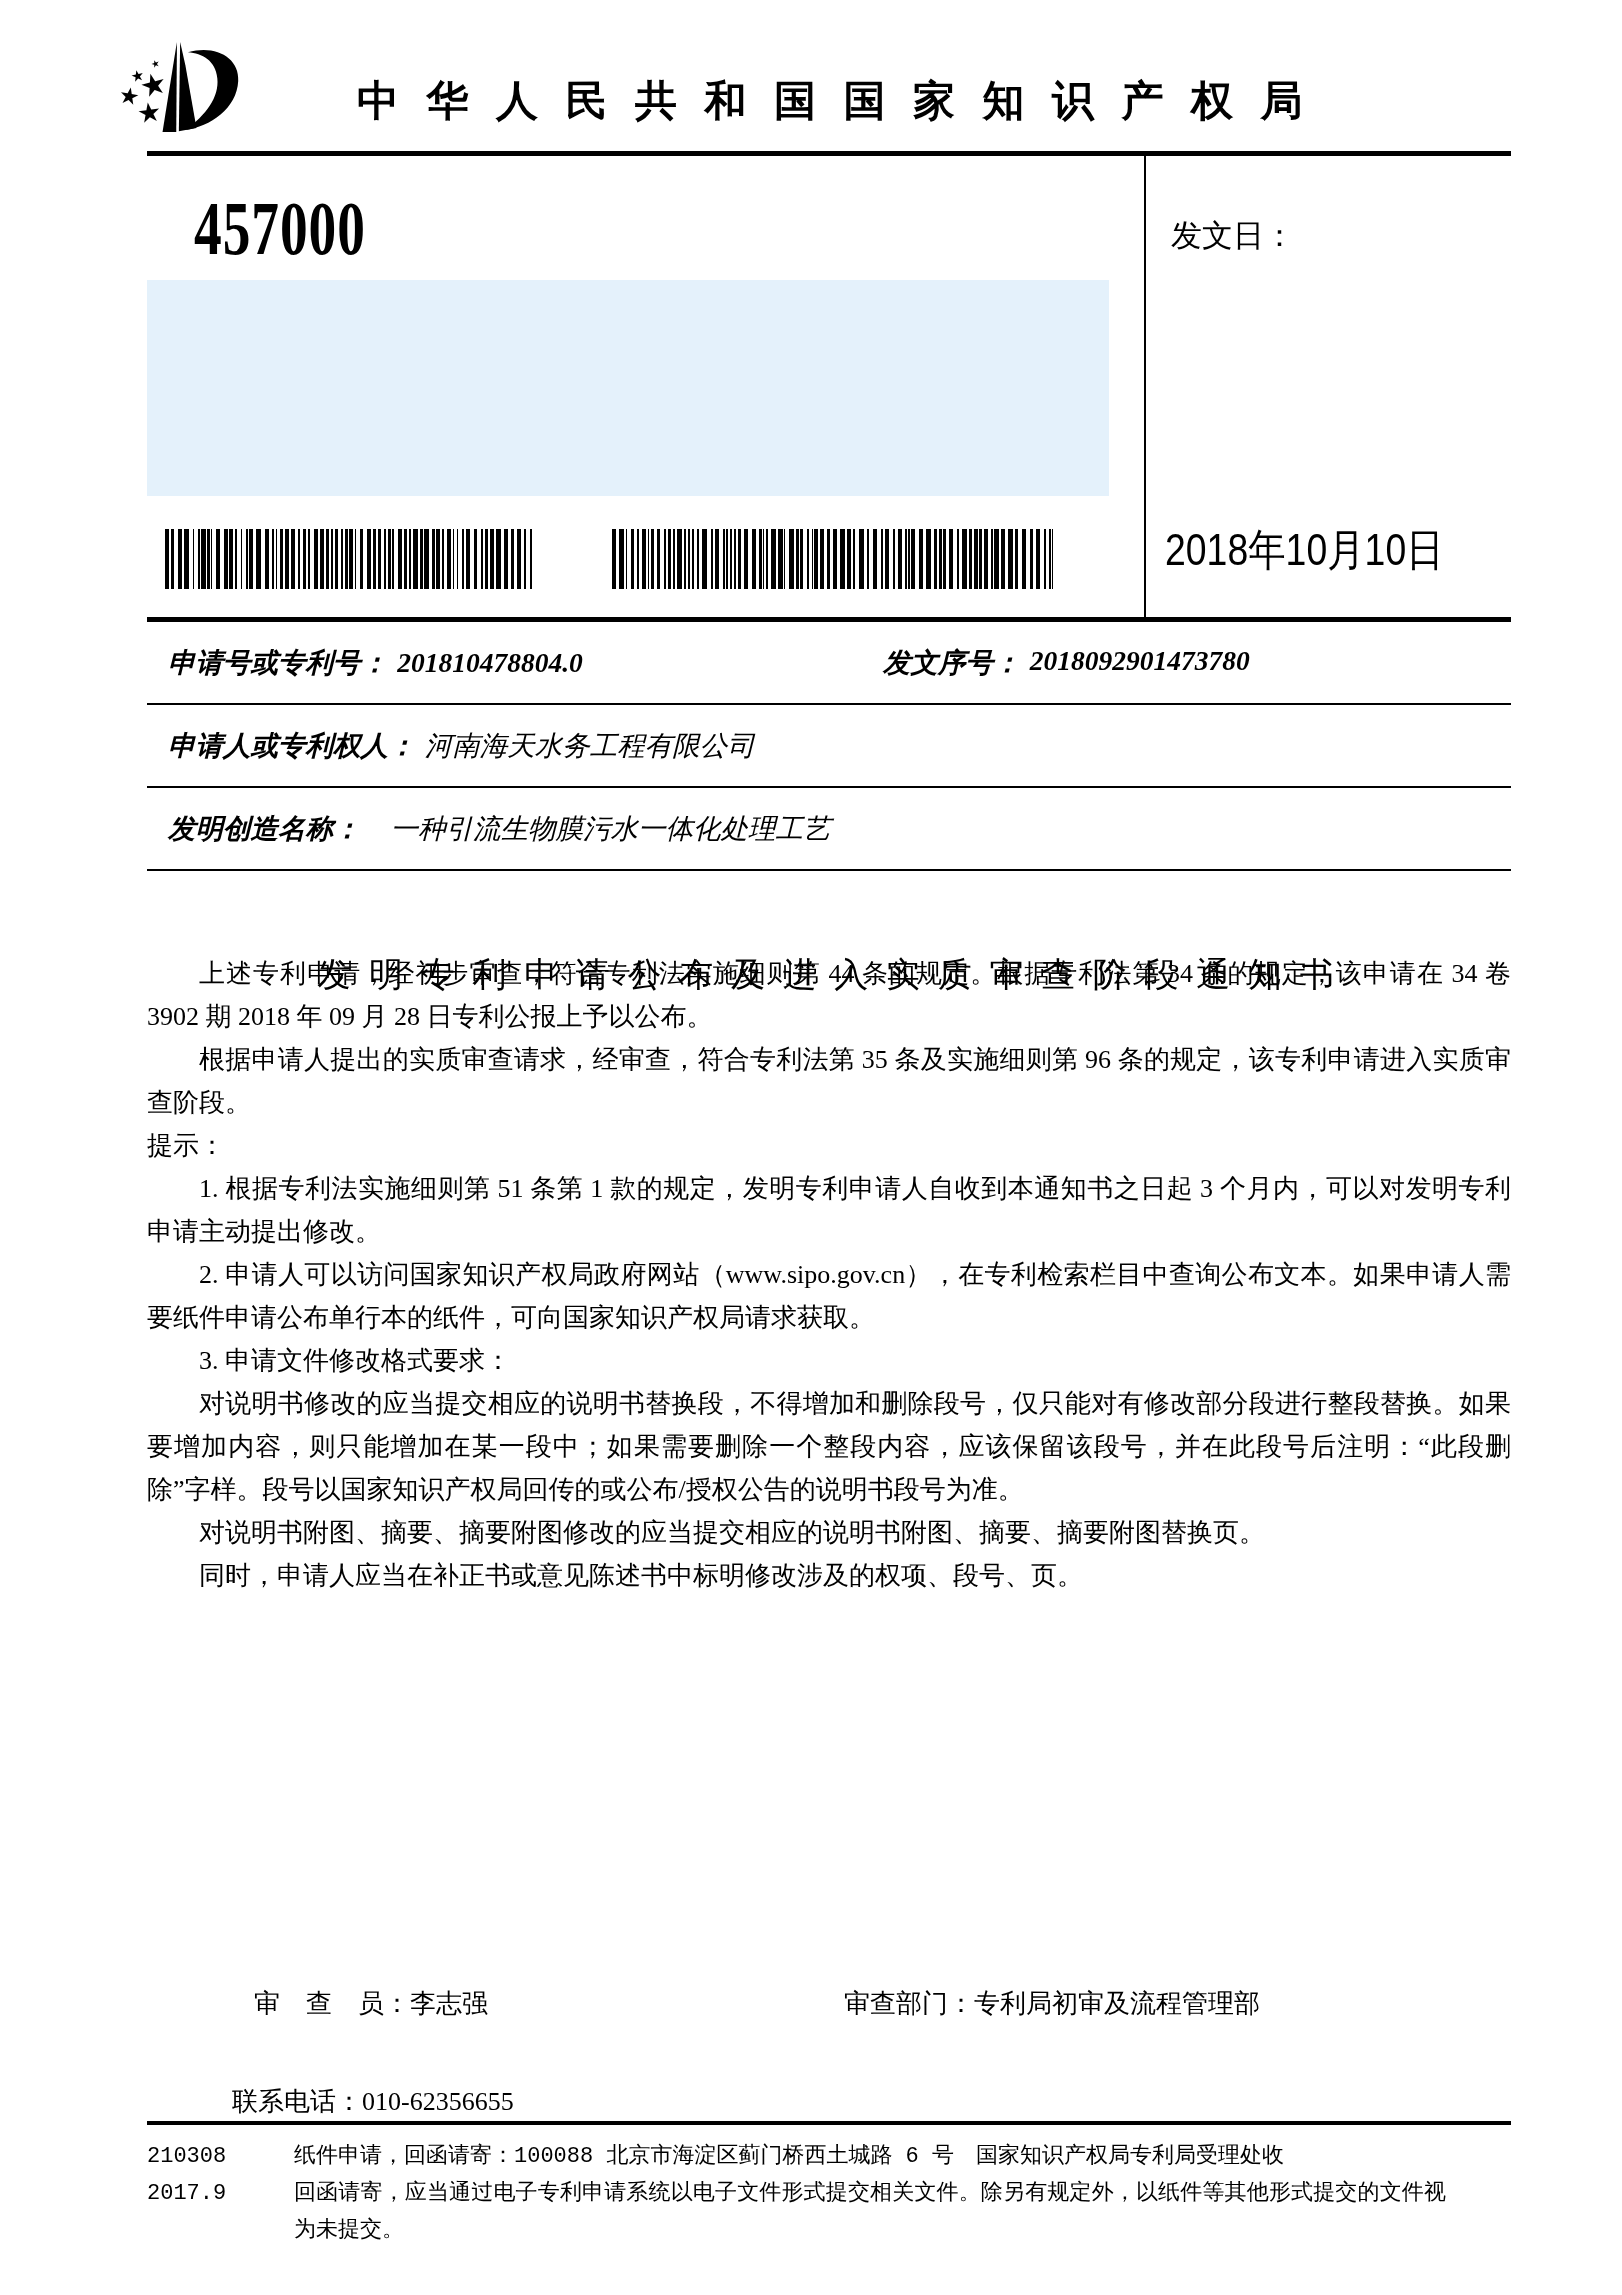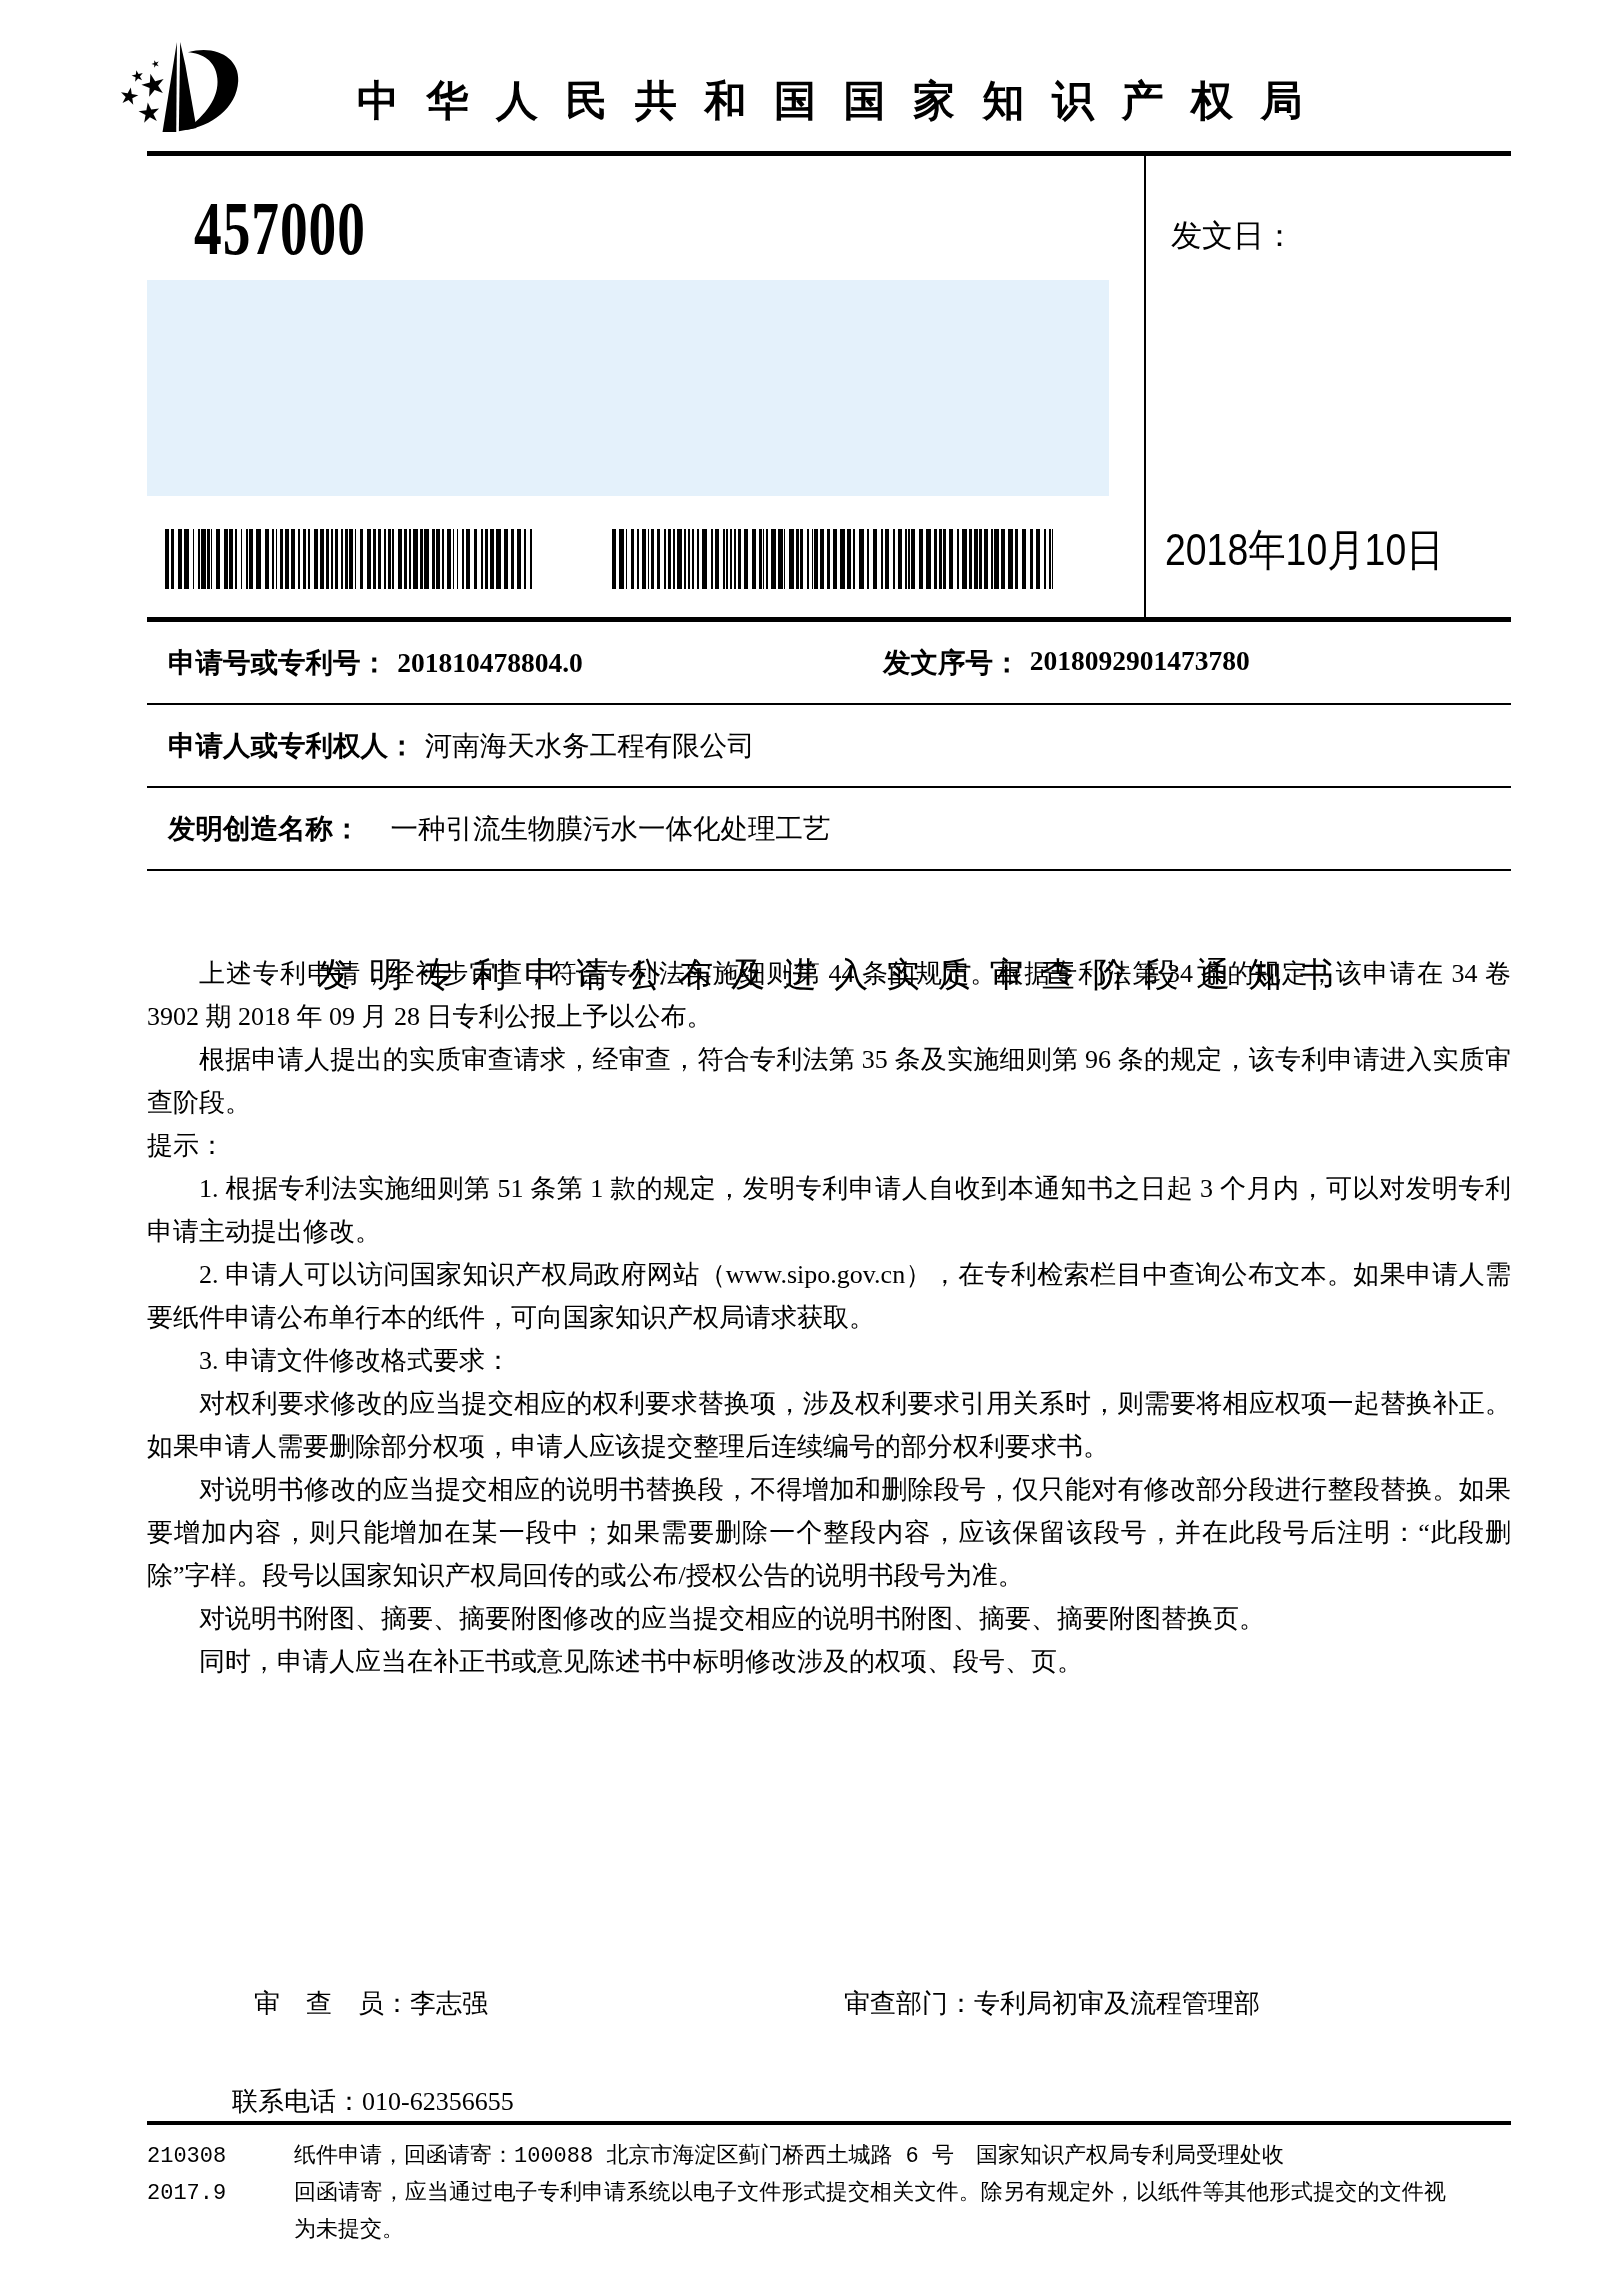--- a/index.html
+++ b/index.html
@@ -31,21 +31,21 @@
   .bc1{left:18.3px;width:367px;}
   .bc2{left:465px;width:441px;}
   .bar{flex:none;height:100%;background:#000;}
   .date-label{position:absolute;left:1024px;top:60px;font-size:31px;white-space:nowrap;}
   .date-value{
     position:absolute;left:1018px;top:366px;font-size:44px;white-space:nowrap;
     font-family:"Liberation Sans","DejaVu Sans",sans-serif;
     transform:scaleX(0.85);transform-origin:0 0;letter-spacing:0px;
   }
   
-  .info{position:absolute;left:147px;top:622px;width:1364px;font-size:27.5px;}
+  .info{position:absolute;left:147px;top:622px;width:1364px;font-size:27.5px;font-style:italic;}
   .info-row{
     position:relative;height:83px;border-bottom:2.6px solid #000;box-sizing:border-box;
     display:flex;align-items:center;padding-left:21px;
   }
   .lbl{font-family:"Liberation Sans","DejaVu Sans",sans-serif;font-weight:bold;white-space:nowrap;}
   .val-strong{font-weight:bold;margin-left:9.2px;white-space:nowrap;}
   .val{margin-left:9.2px;white-space:nowrap;}
   .val-wide{margin-left:30px;}
   .pair2{position:absolute;left:736px;display:flex;align-items:flex-start;}
   
@@ -278,21 +278,20 @@
 
   <h1 class="notice-title">发明专利申请公布及进入实质审查阶段通知书</h1>
 
   <div class="body-text">
     <p>上述专利申请，经初步审查，符合专利法实施细则第 44 条的规定。根据专利法第 34 条的规定，该申请在 34 卷 3902 期 2018 年 09 月 28 日专利公报上予以公布。</p>
     <p>根据申请人提出的实质审查请求，经审查，符合专利法第 35 条及实施细则第 96 条的规定，该专利申请进入实质审查阶段。</p>
     <p class="no-indent tips-label">提示：</p>
     <p>1. 根据专利法实施细则第 51 条第 1 款的规定，发明专利申请人自收到本通知书之日起 3 个月内，可以对发明专利申请主动提出修改。</p>
     <p>2.  申请人可以访问国家知识产权局政府网站（www.sipo.gov.cn），在专利检索栏目中查询公布文本。如果申请人需要纸件申请公布单行本的纸件，可向国家知识产权局请求获取。</p>
     <p>3. 申请文件修改格式要求：</p>
-    <p>对权利要求修改的应当提交相应的权利要求替换项，涉及权利要求引用关系时，则需要将相应权项一起替换补正。如果申请人需要删除部分权项，申请人应该提交整理后连续编号的部分权利要求书。</p>
     <p>对说明书修改的应当提交相应的说明书替换段，不得增加和删除段号，仅只能对有修改部分段进行整段替换。如果要增加内容，则只能增加在某一段中；如果需要删除一个整段内容，应该保留该段号，并在此段号后注明：“此段删除”字样。段号以国家知识产权局回传的或公布/授权公告的说明书段号为准。</p>
     <p>对说明书附图、摘要、摘要附图修改的应当提交相应的说明书附图、摘要、摘要附图替换页。</p>
     <p>同时，申请人应当在补正书或意见陈述书中标明修改涉及的权项、段号、页。</p>
   </div>
 
   <div class="signature">
     <div class="sig-row">
       <span class="sig-left"><span>审　查　员：</span><span>李志强</span></span>
       <span class="sig-dept"><span>审查部门：</span><span>专利局初审及流程管理部</span></span>
     </div>

